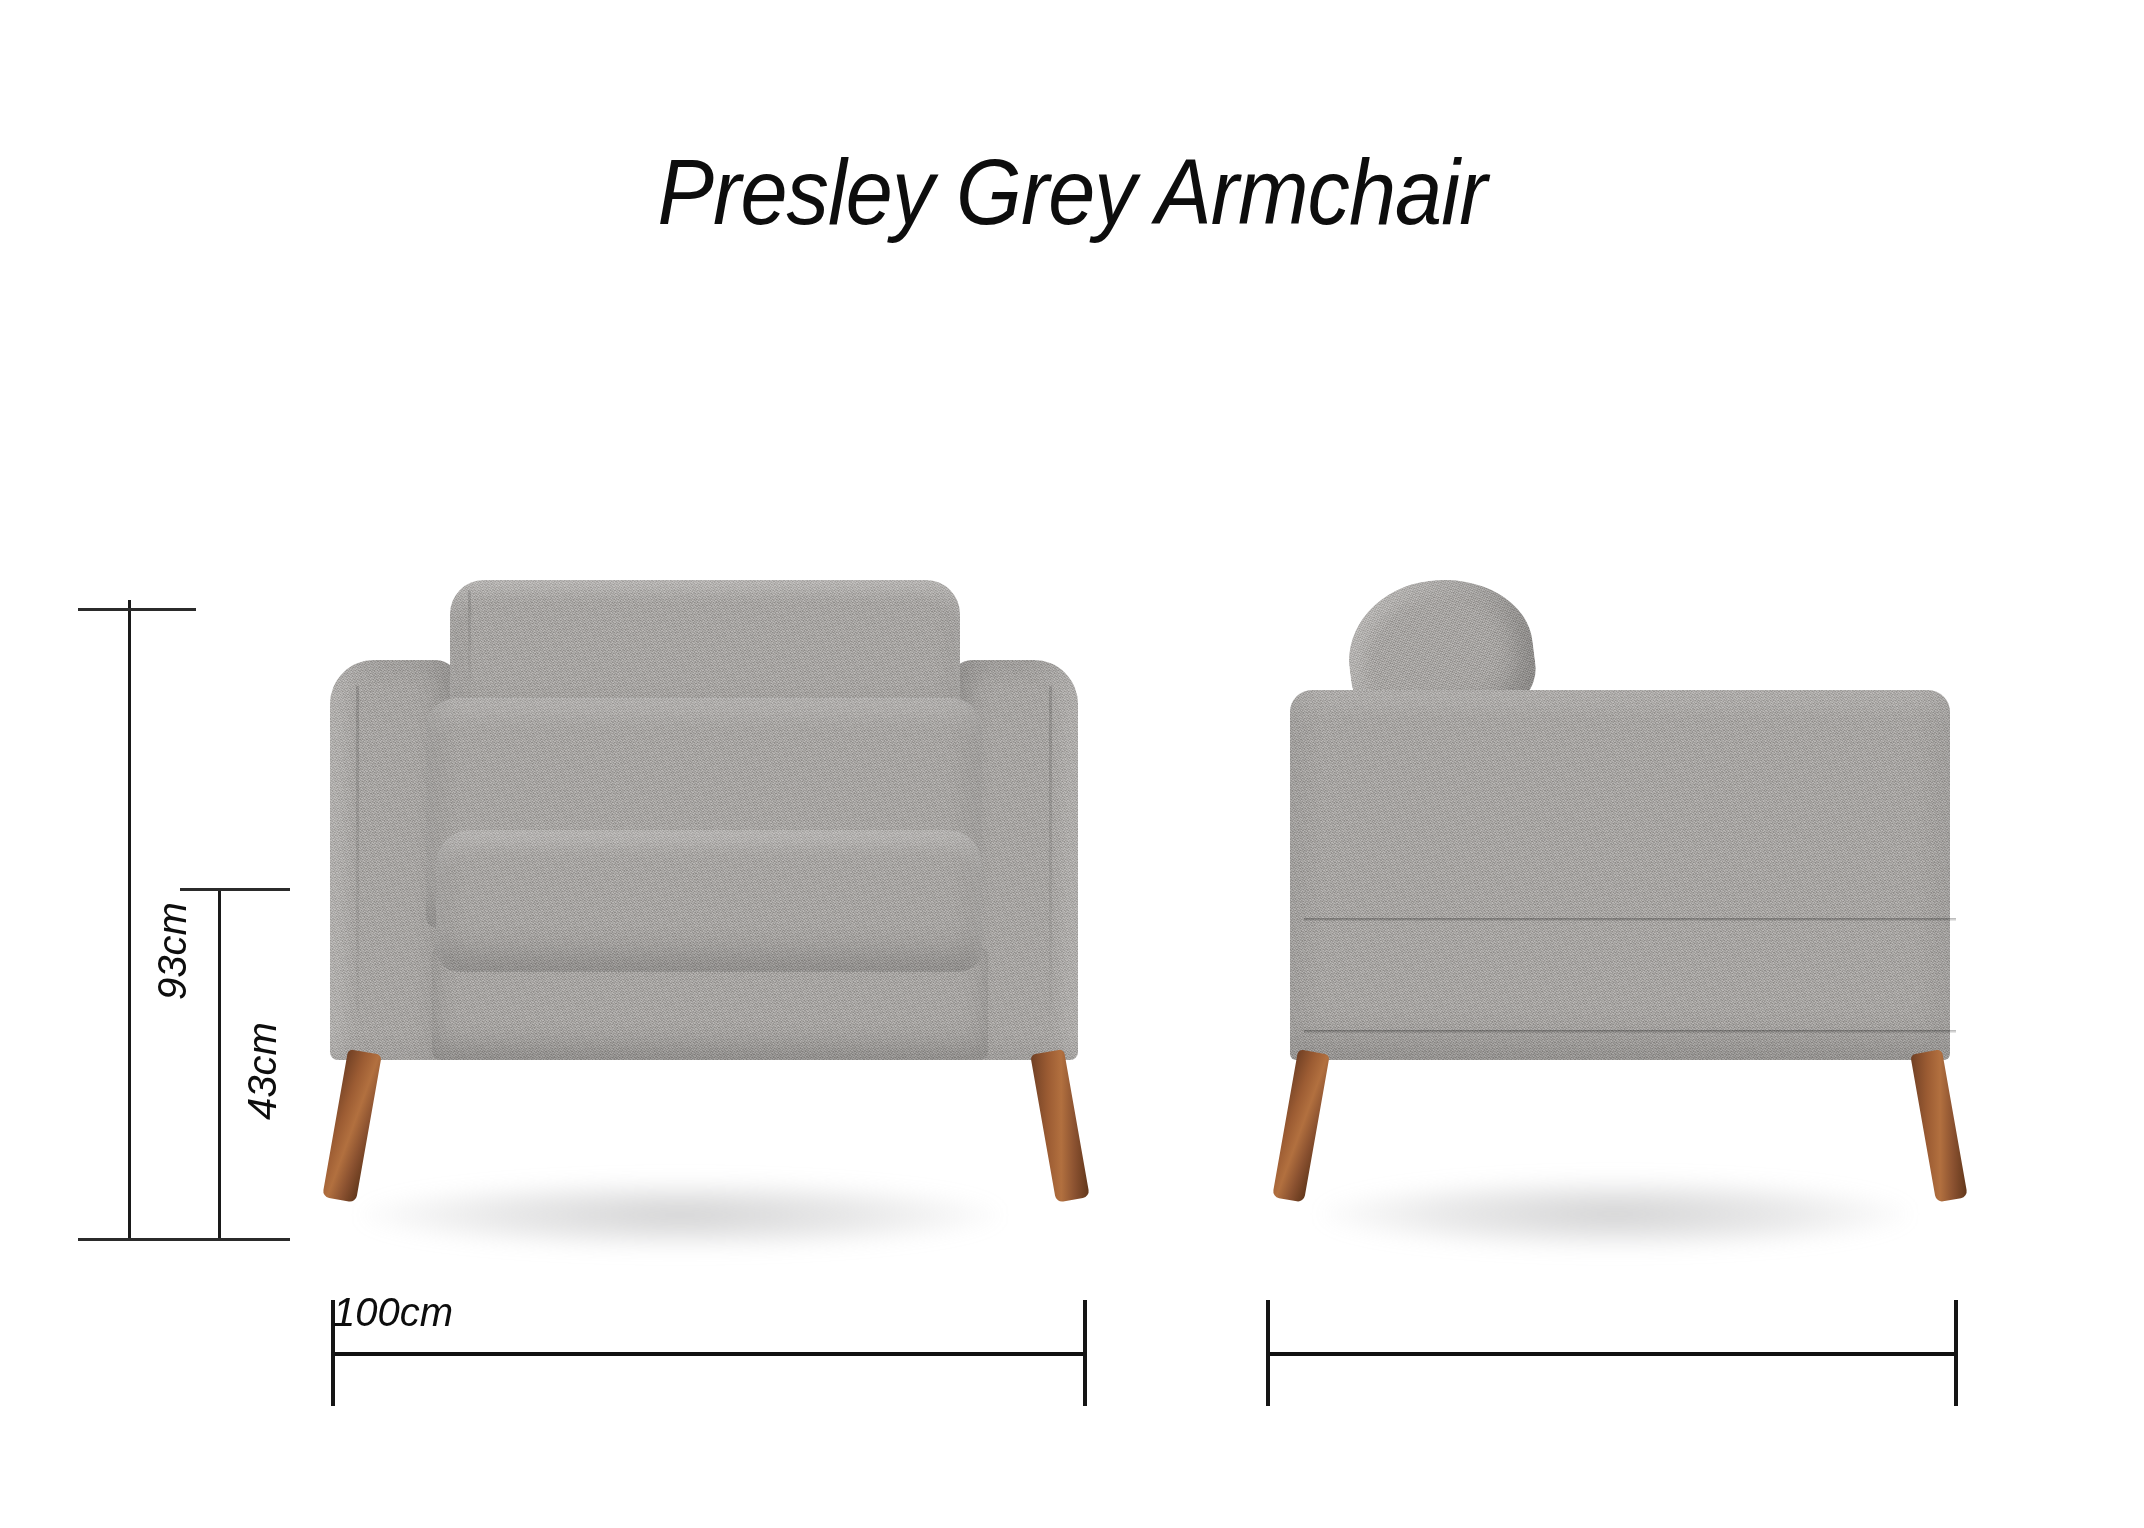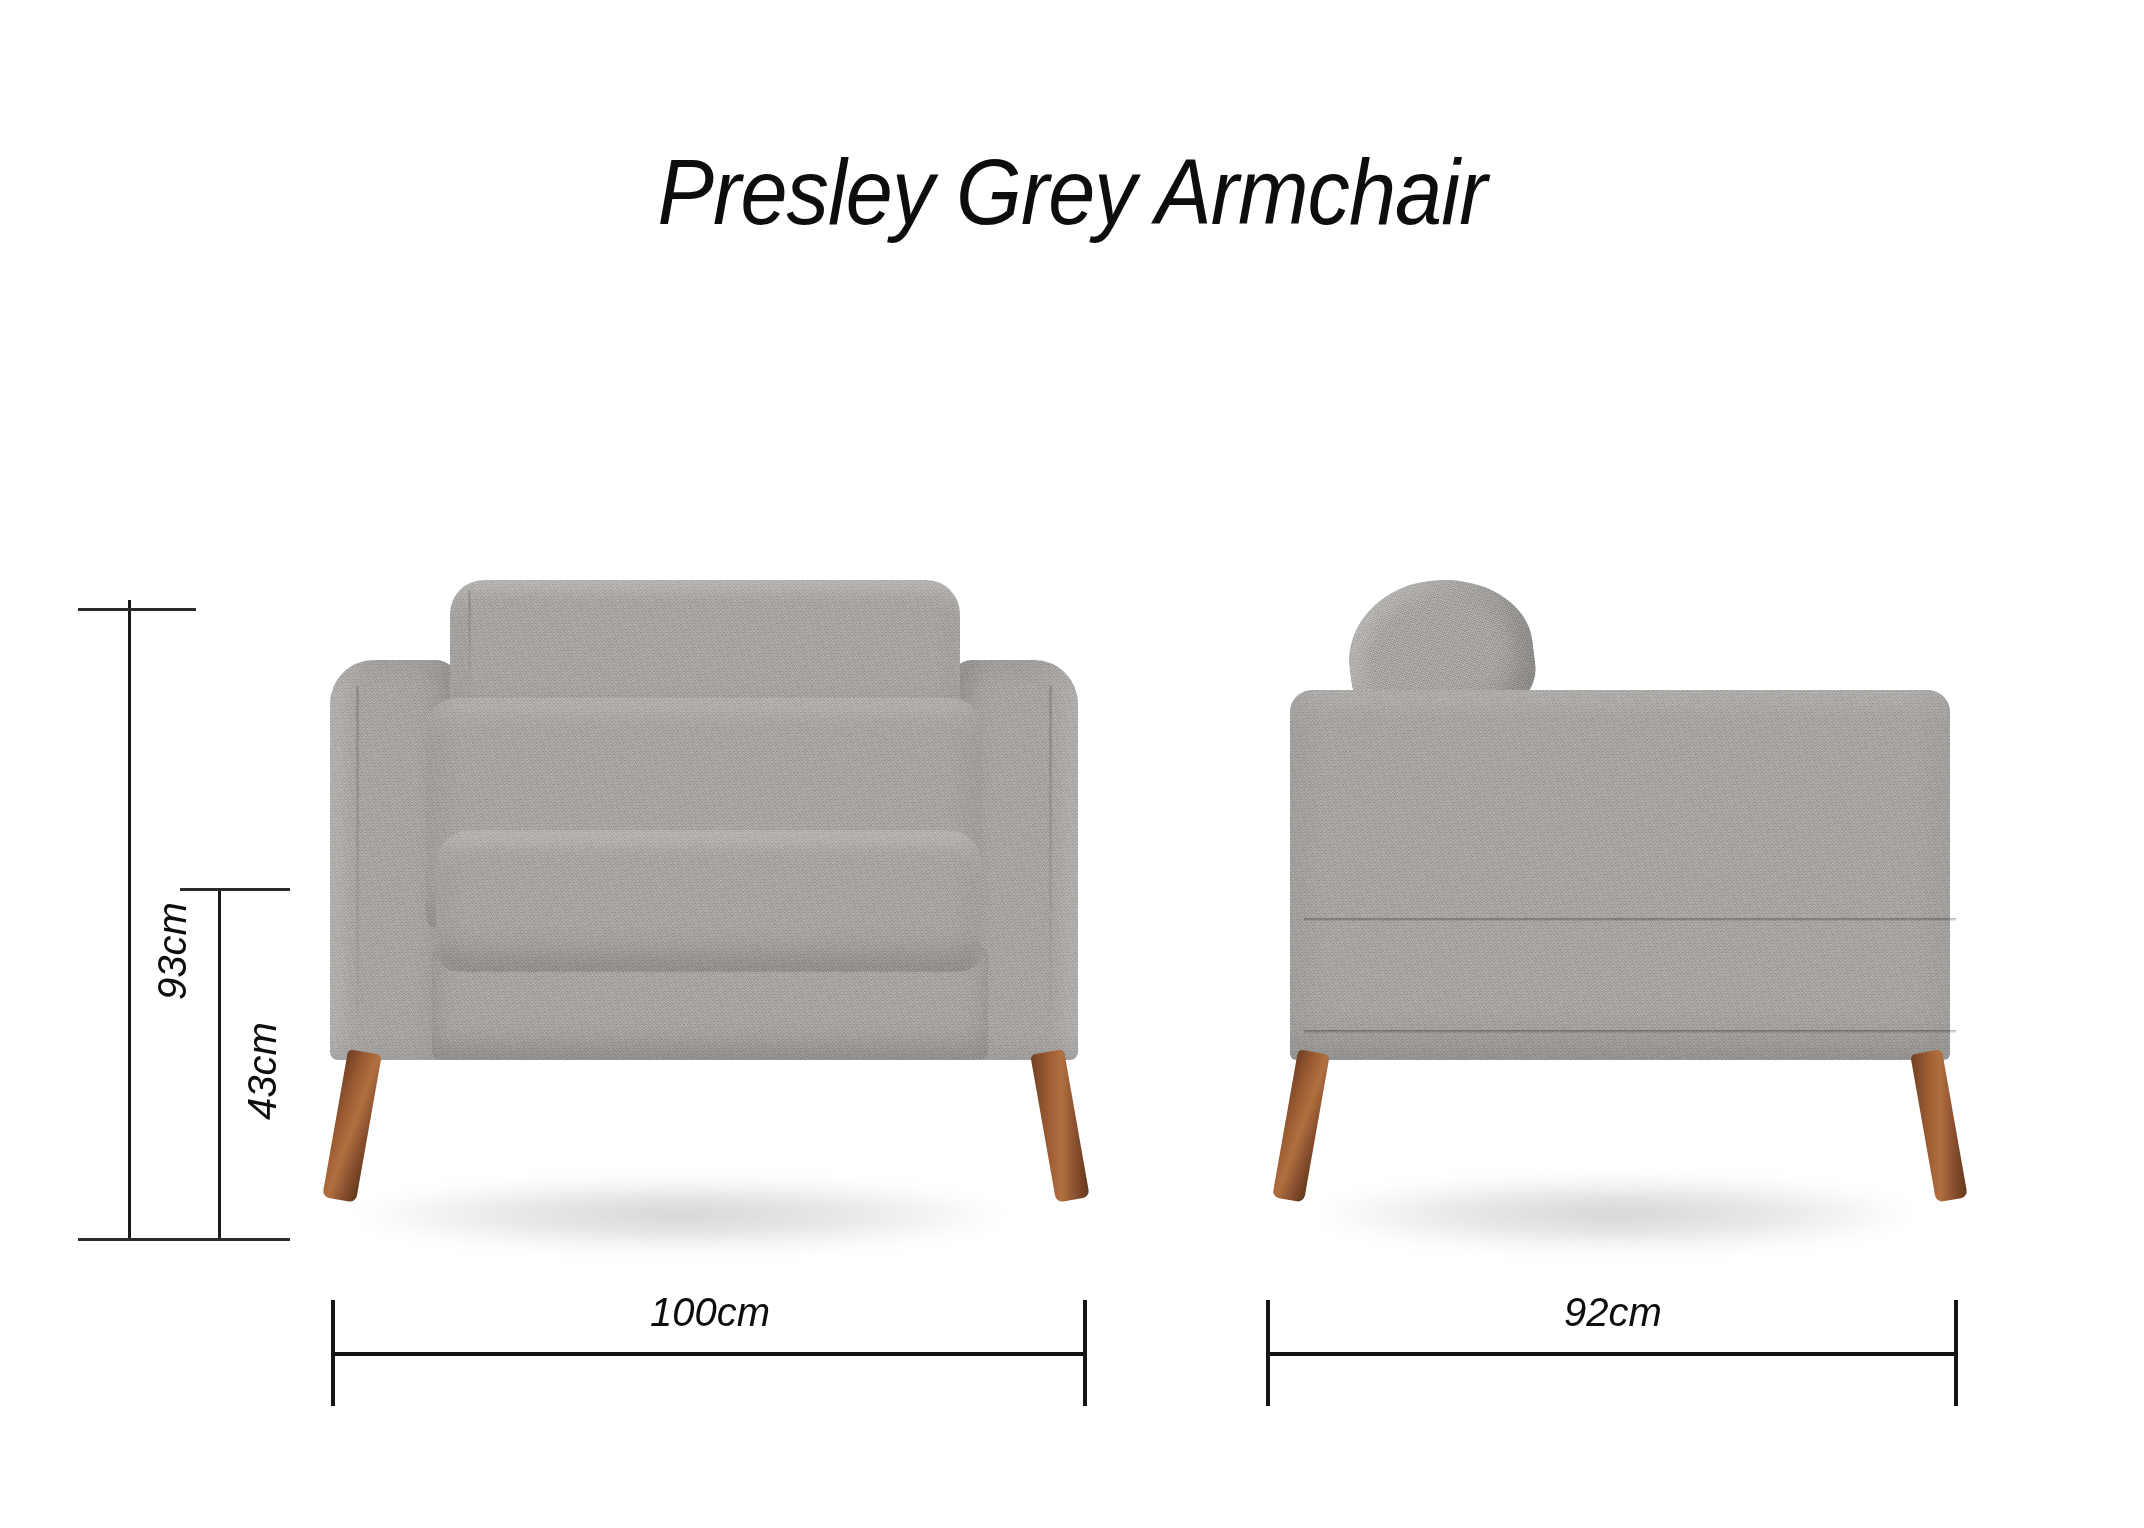--- a/index.html
+++ b/index.html
@@ -40,21 +40,20 @@
     white-space:nowrap;
     transform:rotate(-90deg);
     transform-origin:left top;
     letter-spacing:0px;
   }
   .dimlabel-h{
     position:absolute;
     font-size:40px;
     color:#0d0d0d;
     white-space:nowrap;
-    text-align:center;
   }
 
   
   .fabric{
     background-color:#a3a09d;
     background-image:
       repeating-linear-gradient(32deg, rgba(255,255,255,.13) 0 1px, rgba(0,0,0,.055) 1px 2px),
       repeating-linear-gradient(122deg, rgba(255,255,255,.10) 0 1px, rgba(0,0,0,.05) 1px 2px),
       repeating-linear-gradient(0deg, rgba(255,255,255,.05) 0 2px, rgba(0,0,0,.03) 2px 3px);
   }
@@ -187,15 +186,14 @@
   </div>
 
   <div class="dimline-h" style="left:333px;top:1352px;width:754px;"></div>
   <div class="tick-v" style="left:331px;top:1300px;height:106px;"></div>
   <div class="tick-v" style="left:1083px;top:1300px;height:106px;"></div>
   <div class="dimlabel-h" style="left:333px;top:1290px;width:754px;">100cm</div>
 
   <div class="dimline-h" style="left:1268px;top:1352px;width:690px;"></div>
   <div class="tick-v" style="left:1266px;top:1300px;height:106px;"></div>
   <div class="tick-v" style="left:1954px;top:1300px;height:106px;"></div>
-  <div class="dimlabel-h" style="left:1268px;top:1290px;width:690px;">92cm</div>
 
 </div>
 
 </body></html>

